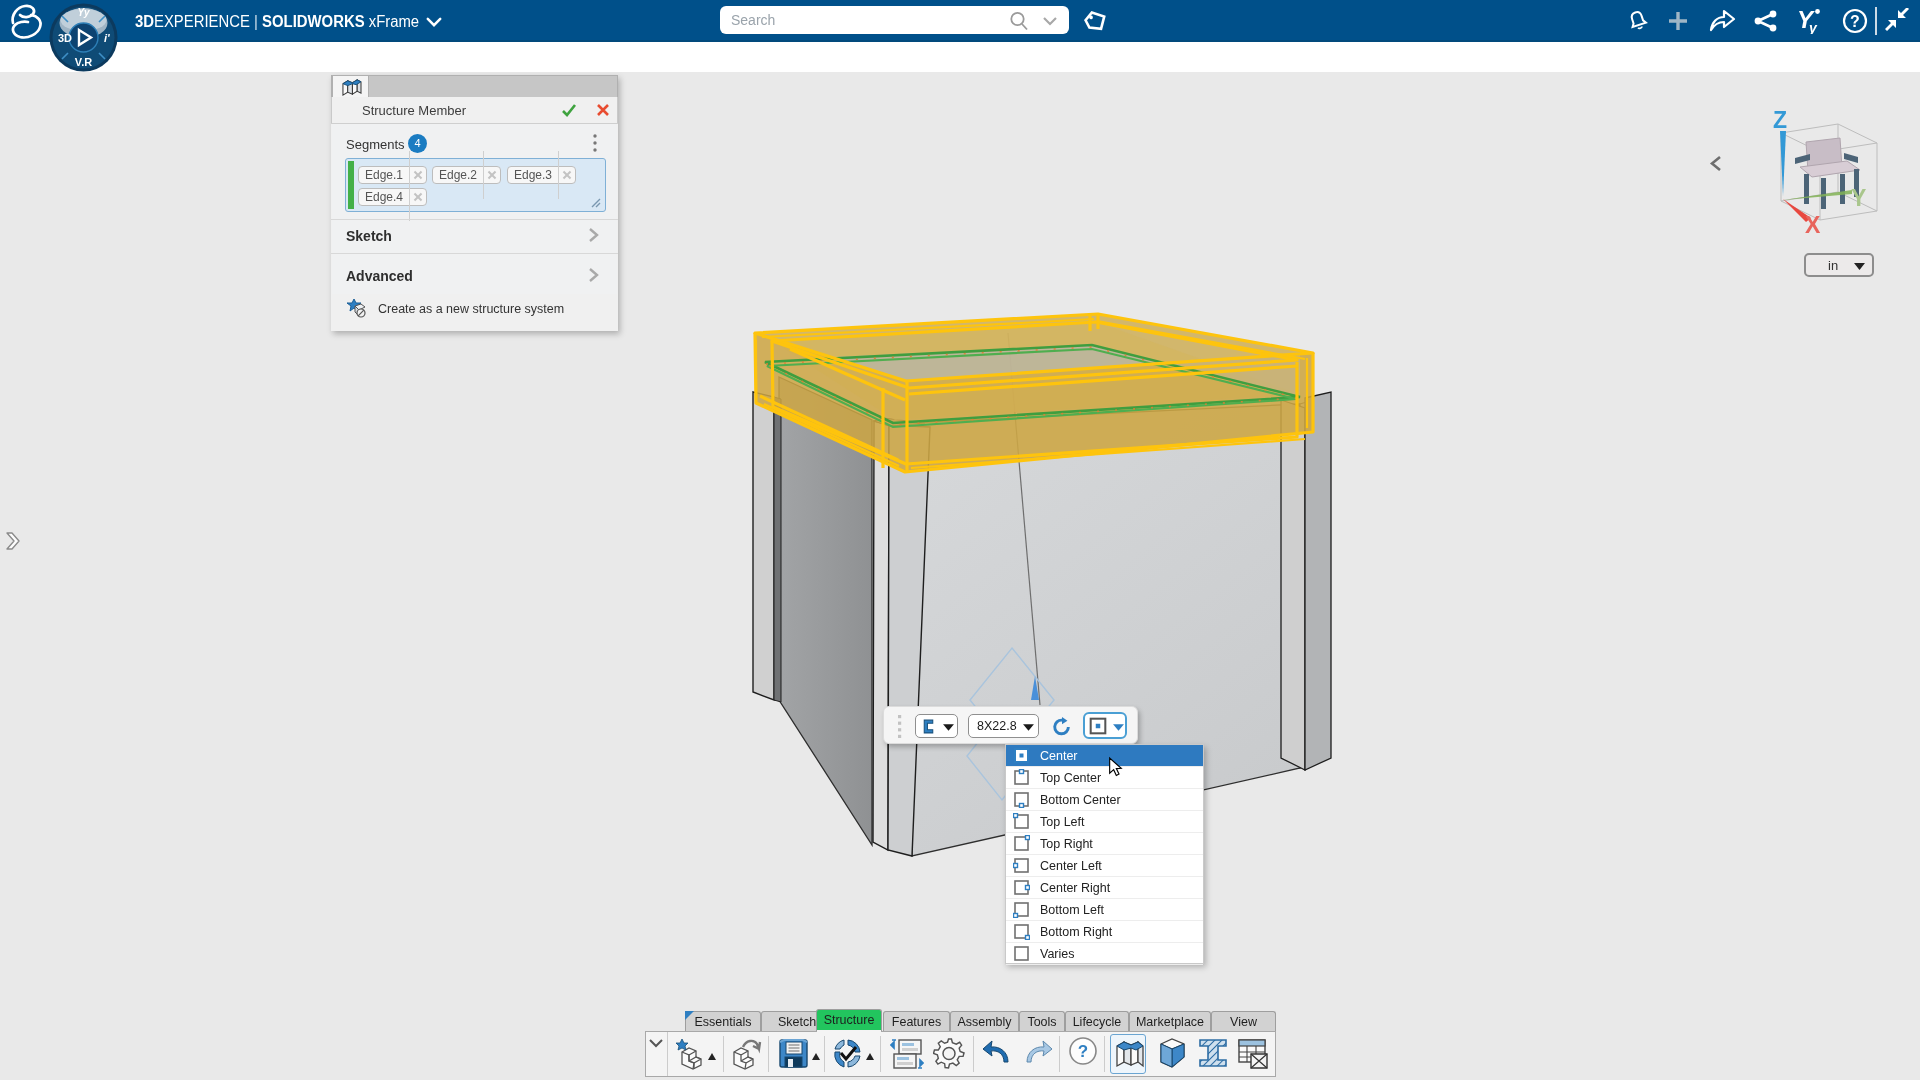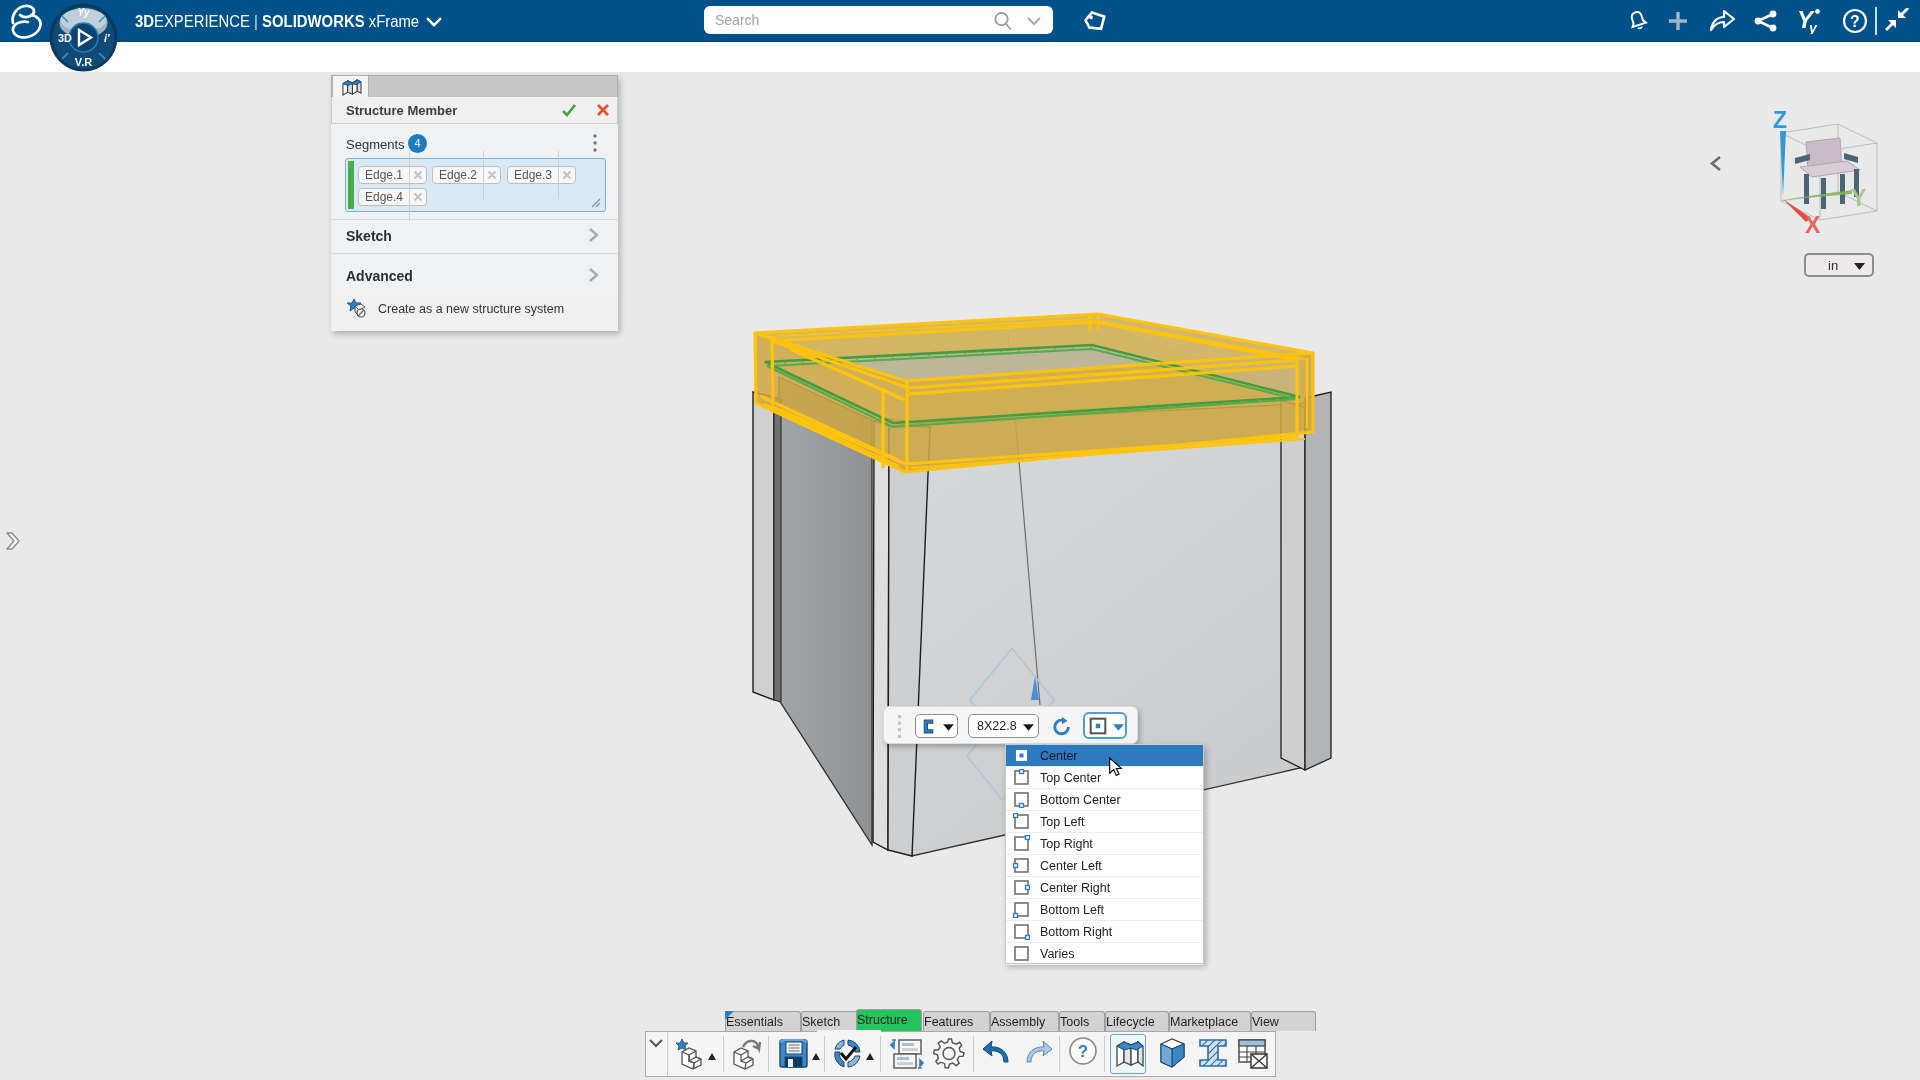--- a/index.html
+++ b/index.html
@@ -16,24 +16,24 @@
     border-radius:4px; display:flex; align-items:center; font-size:12px; color:#555; }
   .chip span { padding:16px 6px; border-right:1px solid #cfcfcf; line-height:16px; }
   .chip i { width:16px; height:16px; position:relative; }
   .chip i::before { content:""; position:absolute; left:3px; top:7px; width:10px; height:2px;
     background:#c3c3c3; transform:rotate(45deg); }
   .chip i::after { content:""; position:absolute; left:3px; top:7px; width:10px; height:2px;
     background:#c3c3c3; transform:rotate(-45deg); }
   .mrow { height:22px; display:flex; align-items:center; border-bottom:1px solid #ededed; }
   .mrow svg { margin-left:7px; }
   .mrow span { margin-left:10px; }
-  .mrow.sel { background:#2e7ac0; color:#0f172a; }
+  .mrow.sel { background:#2e7ac0; color:#ffffff; }
   .tab { position:absolute; top:1011px; height:20px; background:#d2d2d2; border:1px solid #9e9e9e;
-    border-bottom:none; border-radius:3px 3px 0 0; font-size:12.5px; color:#1e1e1e; text-align:left;
-    line-height:20px; z-index:12;margin-left:40px; }
+    border-bottom:none; border-radius:3px 3px 0 0; font-size:12.5px; color:#1e1e1e; text-align:center;
+    line-height:20px; z-index:12; }
   .tab.active { background:#22c55e; top:1009px; height:22px; z-index:14; }
   .tbtn { position:absolute; top:1036px; }
   .tsep { position:absolute; top:1036px; width:1px; height:36px; background:#cccccc; }
 </style>
 </head>
 <body>
 <div id="viewport"></div>
 <div id="whitestrip"></div>
 <div id="topbar">
 
@@ -56,21 +56,21 @@
     <path d="M14 14 L20 20 M57 14 L51 20 M14 57 L20 51 M57 57 L51 51" stroke="#3e8fc6" stroke-width="1.6"></path>
   </svg>
 
   <div class="abs" style="left:135px;top:13px;font-size:16px;color:#fff;white-space:nowrap;transform:scaleX(0.93);transform-origin:left top">
     <span style="font-weight:bold">3D</span><span>EXPERIENCE</span><span style="color:#cfe0ec"> | </span><span style="font-weight:bold">SOLIDWORKS</span><span> xFrame</span>
   </div>
   <svg class="abs" style="left:426px;top:17px" width="16" height="11" viewBox="0 0 18 12">
     <path d="M2 2 L9 9 L16 2" fill="none" stroke="#fff" stroke-width="2.8" stroke-linecap="round"></path>
   </svg>
 
-  <div class="abs" style="left:704px;top:6px;width:349px;height:28px;background:#fff;border-radius:6px;">
+  <div class="abs" style="left:720px;top:6px;width:349px;height:28px;background:#fff;border-radius:6px;">
     <span style="position:absolute;left:11px;top:6px;font-size:14px;color:#9aa3ab">Search</span>
     <svg class="abs" style="left:288px;top:4px" width="22" height="22" viewBox="0 0 22 22">
       <circle cx="9.5" cy="9" r="6.2" fill="none" stroke="#9a9a9a" stroke-width="1.8"></circle>
       <line x1="14" y1="14" x2="19" y2="19.5" stroke="#9a9a9a" stroke-width="1.8"></line>
     </svg>
     <svg class="abs" style="left:322px;top:10px" width="16" height="10" viewBox="0 0 16 10">
       <path d="M2 2 L8 8 L14 2" fill="none" stroke="#a8a8a8" stroke-width="2.2"></path>
     </svg>
   </div>
 
@@ -218,21 +218,21 @@
     <svg class="abs" style="left:7px;top:2px" width="23" height="19" viewBox="0 0 24 20">
       <path d="M3 6 L8 3 L8 15 L3 18 Z" fill="#fafafa" stroke="#3a3a3a" stroke-width="1.1"></path>
       <path d="M8 3 L13 5 L13 17 L8 15 Z" fill="#dde1e5" stroke="#3a3a3a" stroke-width="1.1"></path>
       <path d="M13 5 L18 2 L18 14 L13 17 Z" fill="#fafafa" stroke="#3a3a3a" stroke-width="1.1"></path>
       <path d="M18 2 L22 4 L22 16 L18 14 Z" fill="#dde1e5" stroke="#3a3a3a" stroke-width="1.1"></path>
       <path d="M3 6 L8 3 L13 5 L18 2 L22 4 L17 7 L13 6 L8 8 Z" fill="#2e7fc2" stroke="#174f78" stroke-width="1"></path>
     </svg>
   </div>
 
   <div class="abs" style="left:0;top:22px;width:287px;height:26px;background:#f0f0f0;border-left:1px solid #c9c9c9;border-right:1px solid #c9c9c9">
-    <span class="abs" style="left:14px;top:6px;font-weight:bold;font-size:13px;color:#3c3c3c">Structure Member</span>
+    <span class="abs" style="left:30px;top:6px;font-weight:normal;font-size:13px;color:#3c3c3c">Structure Member</span>
     <svg class="abs" style="left:229px;top:6px" width="16" height="14" viewBox="0 0 16 14">
       <path d="M2 8 L6 12 L14 2" fill="none" stroke="#3fa33f" stroke-width="2.6"></path>
     </svg>
     <svg class="abs" style="left:264px;top:6px" width="14" height="14" viewBox="0 0 14 14">
       <path d="M2 2 L12 12 M12 2 L2 12" stroke="#e84c30" stroke-width="2.6"></path>
     </svg>
   </div>
   <div class="abs" style="left:0;top:48px;width:287px;height:1px;background:#cfcfcf"></div>
 
   <div class="abs" style="left:1px;top:49px;width:285px;height:170px;background:#f0f1f2"></div>

